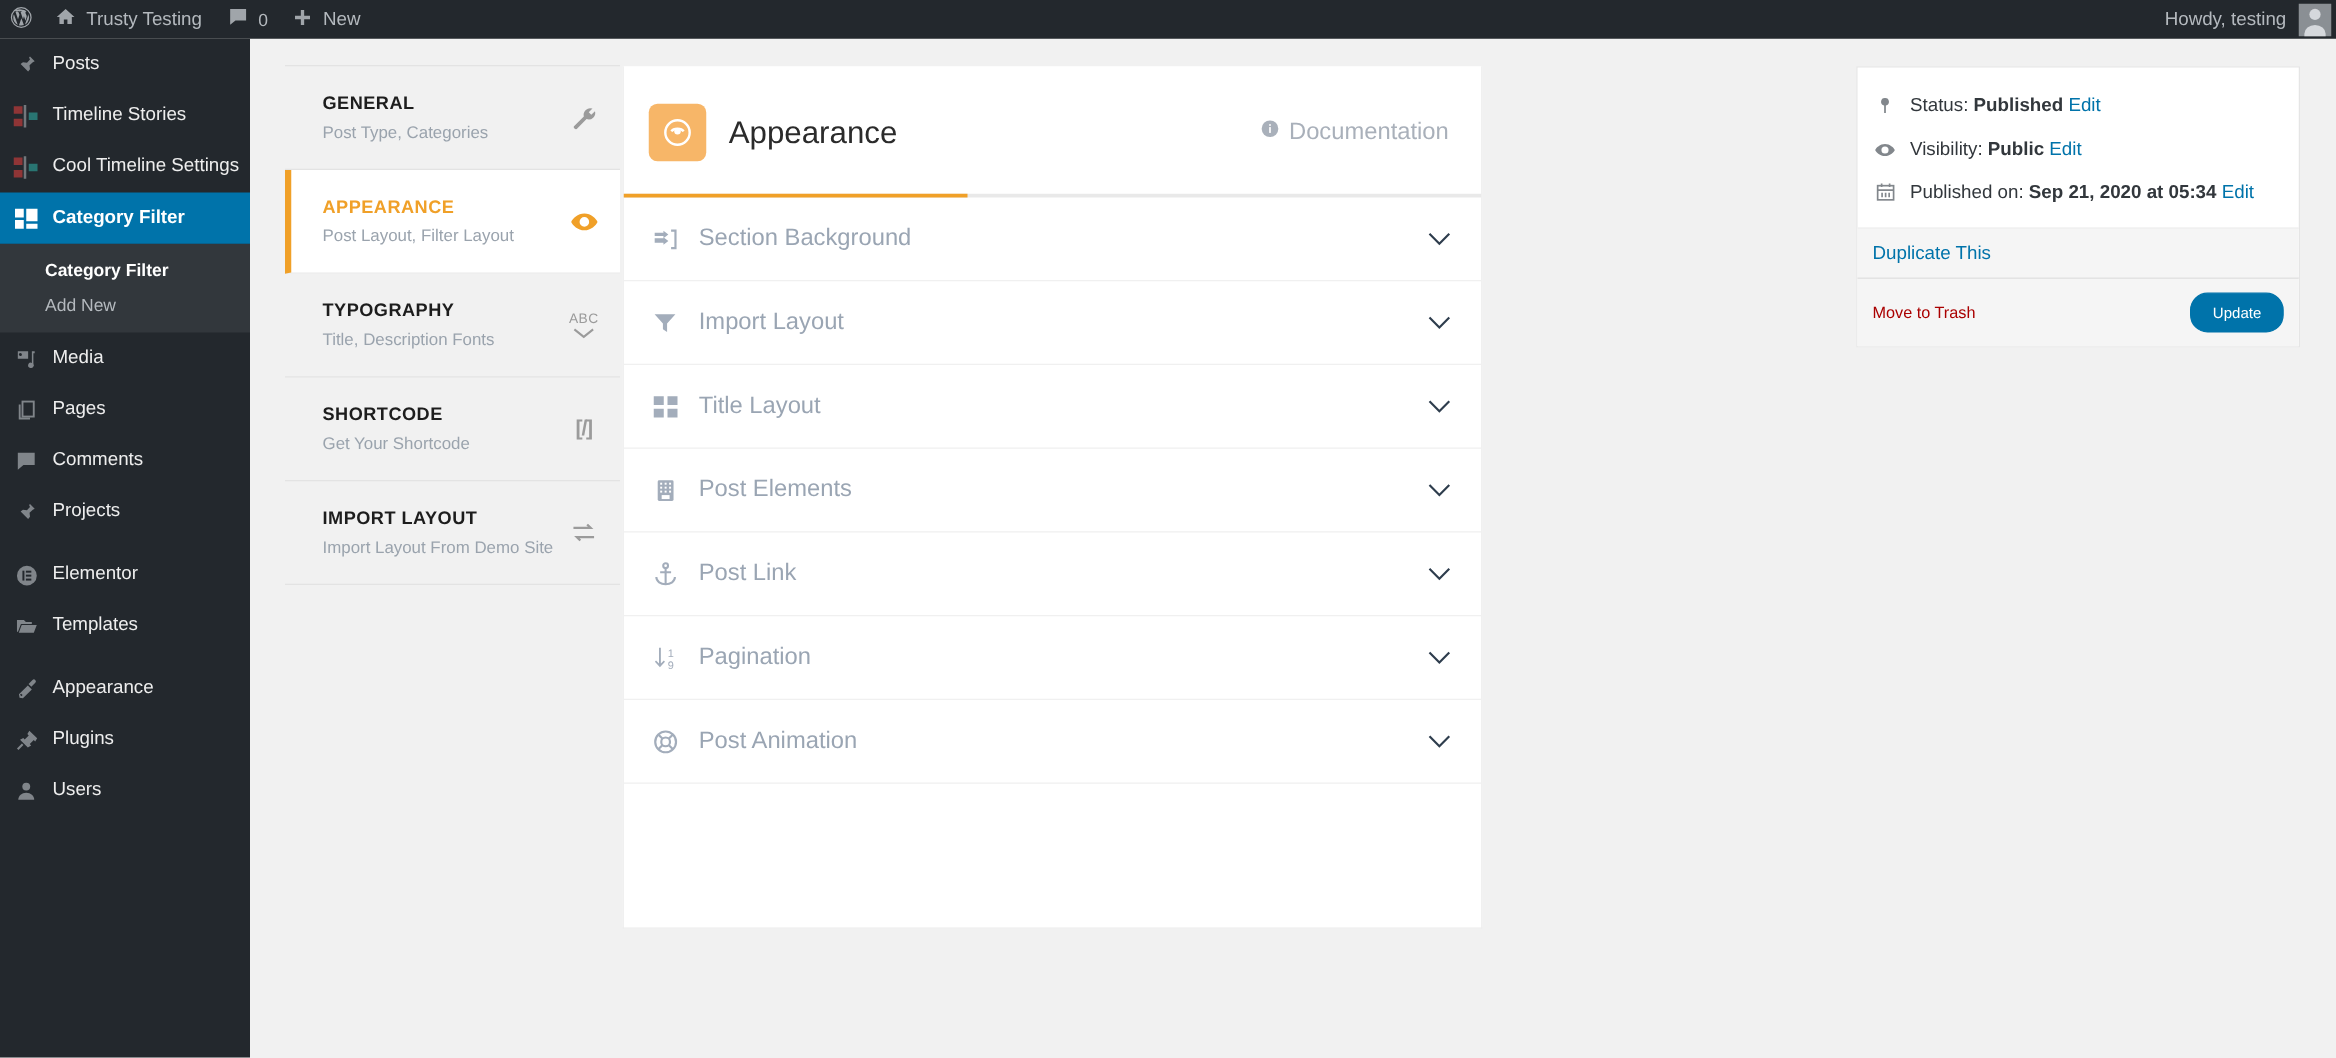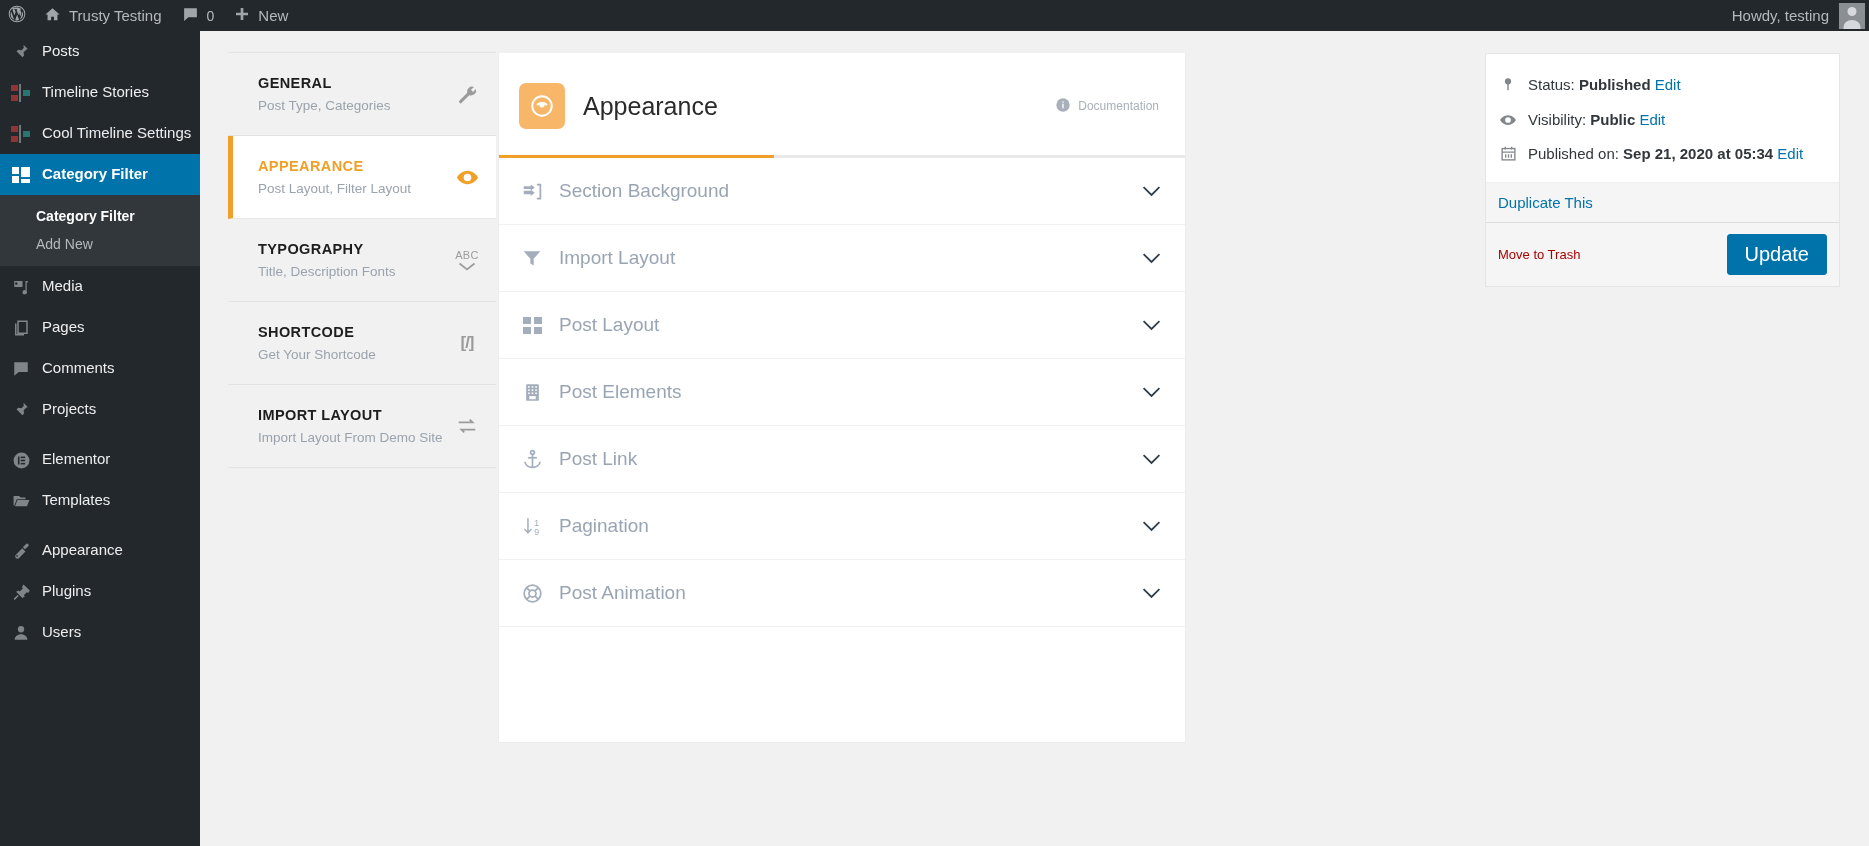--- a/index.html
+++ b/index.html
@@ -139,21 +139,21 @@
     width: 275px; height: 3px; background: #f0a028;
   }
   .head-badge {
     width: 46px; height: 46px; border-radius: 7px; background: #f7b668;
     display: flex; align-items: center; justify-content: center; color: #fff;
     margin-right: 18px;
   }
   .head-title { font-size: 25px; color: #2b2b2b; font-weight: 400; }
   .head-doc {
     margin-left: auto; display: flex; align-items: center; gap: 7px;
-    color: #a9b0ba; font-size: 12px;
+    color: #a9b0ba; font-size: 19px;
   }
 
   .acc-row {
     display: flex; align-items: center; gap: 16px;
     padding: 22px 24px 22px 22px; border-bottom: 1px solid #f0f0f0;
     cursor: pointer;
   }
   .acc-ico {
     width: 22px; min-width: 22px; display: flex; align-items: center;
     justify-content: center; color: #a3adbb;
@@ -180,21 +180,21 @@
   .pb-text b { font-weight: 700; }
   a.lnk { color: #0073aa; text-decoration: none; cursor: pointer; }
   .pb-misc { border-top: 1px solid #eee; background: #f5f5f5; padding: 11px 12px; }
   .pb-actions {
     border-top: 1px solid #ddd; background: #f5f5f5;
     padding: 11px 12px; display: flex; align-items: center;
   }
   .trash { color: #a00; text-decoration: none; font-size: 13px; cursor: pointer; }
   .btn-update {
     margin-left: auto; background: #0073aa; border: 1px solid #0073aa;
-    color: #fff; font-size: 20px; padding: 8px 17px; border-radius: 3px;
+    color: #fff; font-size: 12px; padding: 8px 17px; border-radius: 14px;
     font-family: "Liberation Sans", sans-serif; cursor: pointer;
   }
 </style>
 </head>
 <body>
 
 <div class="adminbar">
   <div class="ab-item ab-logo">
     <span>
       <svg width="20" height="20" viewBox="0 0 24 24" fill="#a0a5aa">
@@ -489,21 +489,21 @@
 
     <div class="acc-row">
       <span class="acc-ico">
         <span class="grid-ico">
             <i></i>
             <i></i>
             <i></i>
             <i></i>
           </span>
       </span>
-      <span class="acc-label">Post Layout</span>
+      <span class="acc-label">Title Layout</span>
       <span class="acc-chev">
         <svg width="19" height="12" viewBox="0 0 24 14" fill="none" stroke="currentColor" stroke-width="2.2">
             <path d="M2 2l10 10L22 2"></path>
           </svg>
       </span>
     </div>
 
     <div class="acc-row">
       <span class="acc-ico">
         <svg width="19" height="19" viewBox="0 0 24 24" fill="currentColor">

